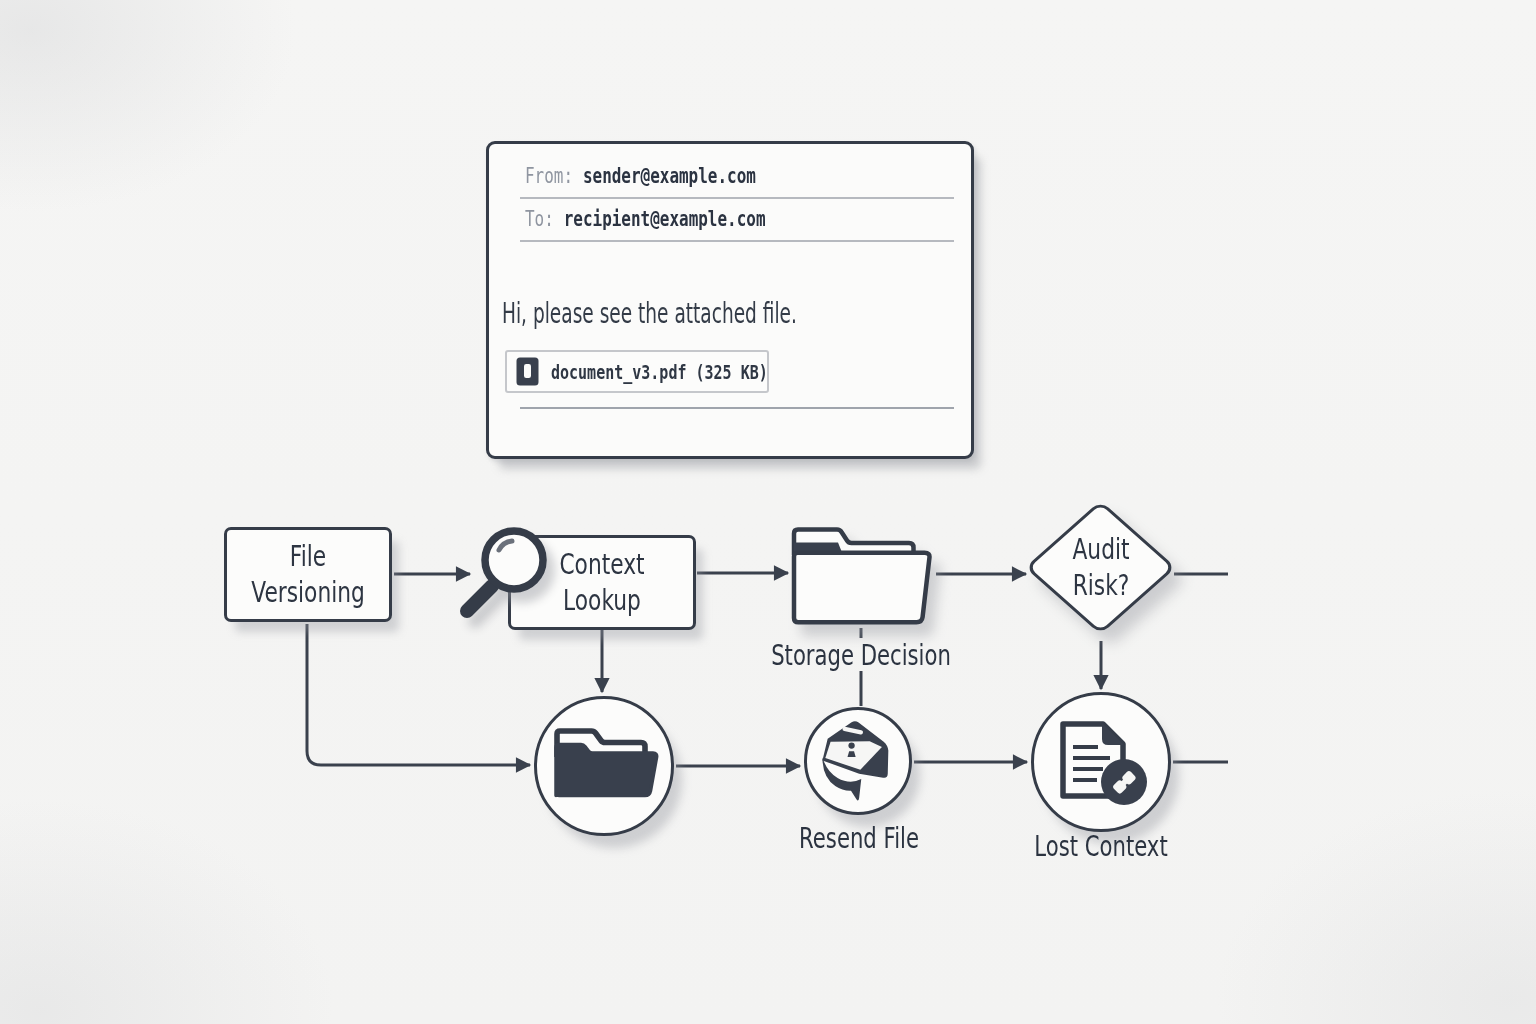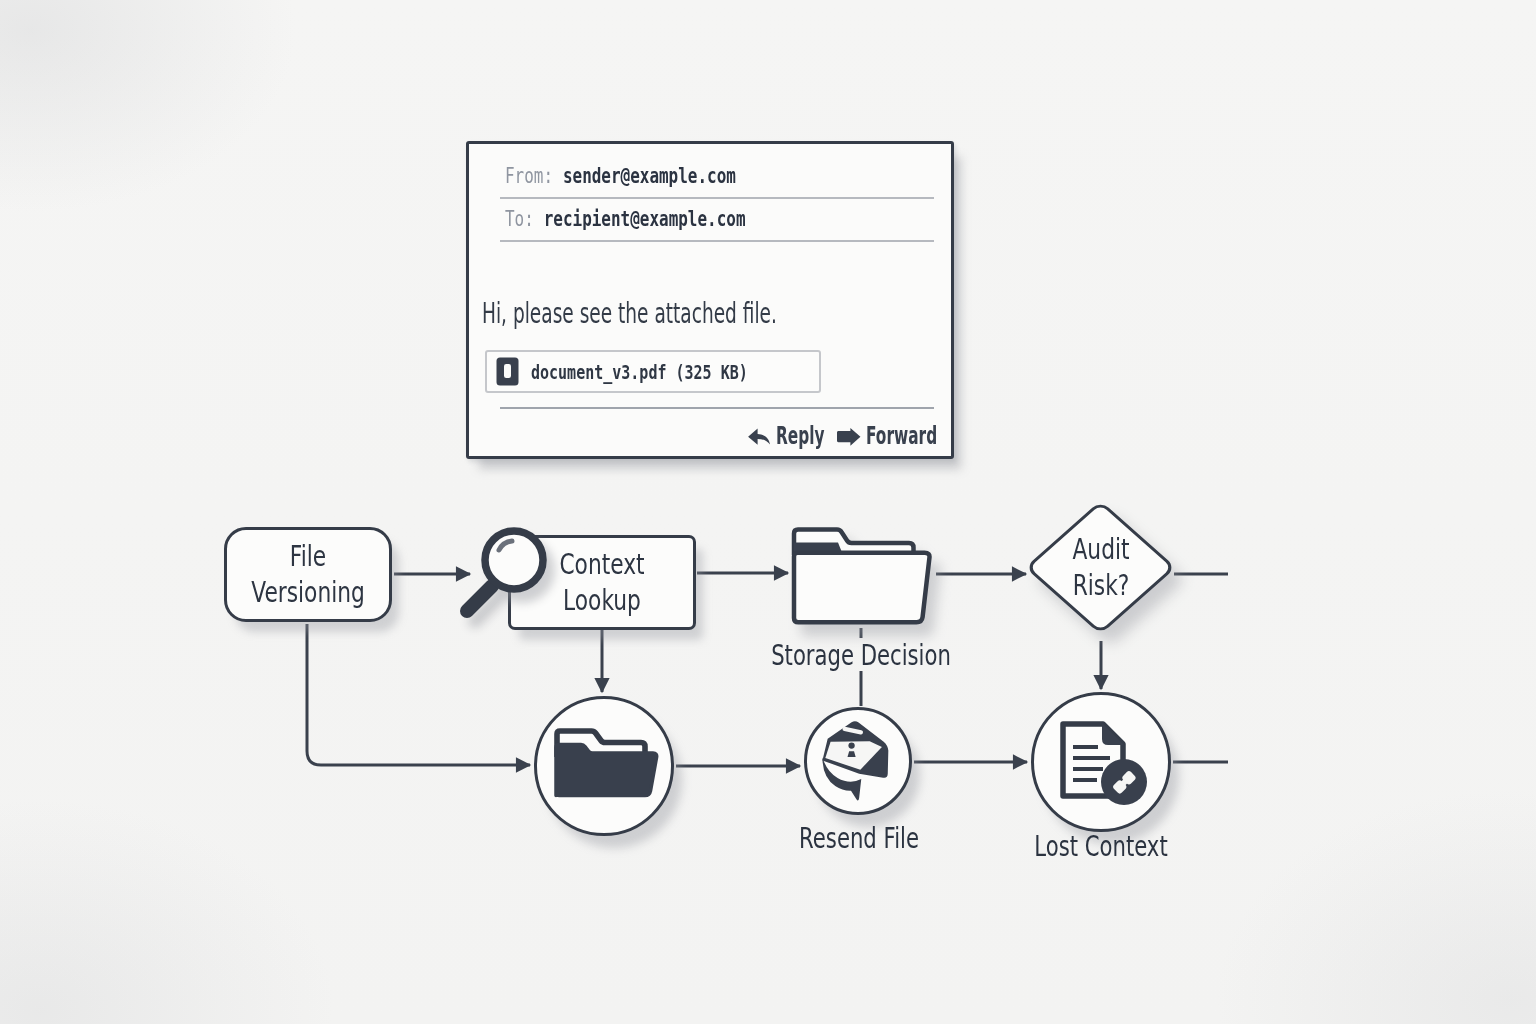--- a/index.html
+++ b/index.html
@@ -9,38 +9,38 @@
     background-image:
       radial-gradient(380px 260px at 30px 30px, rgba(205,206,208,0.35), rgba(205,206,208,0) 70%),
       radial-gradient(420px 300px at 40px 1010px, rgba(208,209,211,0.30), rgba(208,209,211,0) 70%),
       radial-gradient(420px 300px at 1510px 1000px, rgba(208,209,211,0.28), rgba(208,209,211,0) 70%),
       linear-gradient(180deg, #f5f5f4 0%, #f3f3f2 100%);
     font-family:"DejaVu Sans", sans-serif;
   }
 
   
   .email-card {
-    position:absolute; left:466px; top:141px; width:488px; height:318px;
-    background:#fbfbfa; border:3px solid #353c48; border-radius:3px;
+    position:absolute; left:486px; top:141px; width:488px; height:318px;
+    background:#fbfbfa; border:3px solid #353c48; border-radius:9px;
     box-shadow:10px 13px 9px -3px rgba(148,151,158,0.42), 2px 3px 4px rgba(148,151,158,0.25);
     box-sizing:border-box;
   }
   .email-inner { position:absolute; left:31px; right:17px; top:0; bottom:0; }
   .hdr-row { position:relative; border-bottom:2px solid #b6b9bf; }
   .hdr-row .rowline { position:absolute; left:5px; bottom:9px; white-space:nowrap;
     font-family:"DejaVu Sans Mono", monospace; font-size:21px;
     transform:scaleX(0.76); transform-origin:0 50%; }
   .row-from { height:53px; }
   .row-to   { height:41px; }
   .row-subject { height:40px; }
   .hdr-label { color:#8f95a0; }
   .hdr-value { color:#2b3341; font-weight:bold; margin-left:13px; }
   .email-body-line { position:absolute; left:-18px; top:152px; white-space:nowrap;
     color:#333b47; font-size:29px; transform:scaleX(0.64); transform-origin:0 50%; }
-  .attach-chip { position:absolute; left:-15px; top:206px; width:336px; height:43px;
+  .attach-chip { position:absolute; left:-15px; top:206px; width:264px; height:43px;
     background:#fcfcfb; border:2px solid #c5c7cb; border-radius:3px; box-sizing:border-box;
     display:flex; align-items:center; }
   .attach-icon { width:23px; height:29px; margin-left:9px; flex:0 0 auto; }
   .attach-text { white-space:nowrap; margin-left:12px;
     font-family:"DejaVu Sans Mono", monospace; font-weight:bold; font-size:20px; color:#2f3744;
     transform:scaleX(0.75); transform-origin:0 50%; }
   .email-footer-sep { position:absolute; left:0; right:0; top:263px; height:2px; background:#9fa4ac; }
   .email-footer { position:absolute; left:0; right:0; top:272px; height:40px; }
   .action-btn { position:absolute; top:0; height:40px; display:flex; align-items:center; cursor:default; }
   .btn-reply { left:247px; }
@@ -50,21 +50,21 @@
     transform:scaleX(0.64); transform-origin:0 50%; display:inline-block; white-space:nowrap; }
 
   
   .fc-lines { position:absolute; left:0; top:0; width:1536px; height:1024px; }
 
   .fc-box { position:absolute; background:#fcfcfb; border:3px solid #353c48; border-radius:7px;
     box-sizing:border-box; display:flex; align-items:center; justify-content:center;
     box-shadow:9px 12px 8px -2px rgba(150,153,160,0.38); }
   .fc-box-label { font-size:29px; color:#2d3542; text-align:center; line-height:1.22;
     transform:scaleX(0.75); transform-origin:50% 50%; width:132%; }
-  .box-file-versioning { left:224px; top:527px; width:168px; height:95px;border-radius:22px; }
+  .box-file-versioning { left:224px; top:527px; width:168px; height:95px; }
   .box-context-lookup  { left:508px; top:527px; width:188px; height:95px;margin-top:8px; }
 
   .magnifier { position:absolute; left:450px; top:520px; width:110px; height:105px;
     filter:drop-shadow(8px 10px 5px rgba(150,153,160,0.45)); }
 
   .diamond-wrap { position:absolute; left:1029px; top:496px; width:144px; height:144px;
     filter:drop-shadow(10px 12px 7px rgba(150,153,160,0.42)); }
   .diamond { position:absolute; left:21px; top:21px; width:101px; height:101px;
     background:#fcfcfb; border:3px solid #353c48; border-radius:11px; box-sizing:border-box;
     transform:scale(1.06,0.94) rotate(45deg); }
@@ -116,34 +116,20 @@
 
       <div class="attach-chip">
         <svg class="attach-icon" viewBox="0 0 23 29">
           <rect x="0.5" y="0.5" width="22" height="28" rx="3.5" fill="#39404d"></rect>
           <rect x="8" y="7" width="7" height="14" rx="2.2" fill="#fbfbfa"></rect>
         </svg>
         <span class="attach-text">document_v3.pdf (325 KB)</span>
       </div>
 
       <div class="email-footer-sep"></div>
-      <div class="email-footer">
-        <div class="action-btn btn-reply">
-          <svg class="action-icon" viewBox="0 0 26 22">
-            <path d="M11.5 8.2 V2.2 L1.2 11.2 L11.5 20 V13.6 C17.5 13.6 21.8 15.6 25 19.8 C23.8 12.9 19.6 8.6 11.5 8.2 Z" fill="#39414e"></path>
-          </svg>
-          <span class="action-label">Reply</span>
-        </div>
-        <div class="action-btn btn-forward">
-          <svg class="action-icon" viewBox="0 0 26 22">
-            <path d="M14.5 4.2 V0.8 L25.4 10.8 L14.5 21 V17 H1.5 C0.6 17 0 16.4 0 15.5 V6 C0 5 0.6 4.2 1.6 4.2 Z" fill="#39414e" transform="scale(1,0.95) translate(0,1)"></path>
-          </svg>
-          <span class="action-label">Forward</span>
-        </div>
-      </div>
     </div>
   </div>
 
   <svg class="fc-lines" viewBox="0 0 1536 1024">
     <defs>
       <marker id="arr" viewBox="0 0 10 10" refX="9.2" refY="5" markerWidth="6.2" markerHeight="5.1" orient="auto-start-reverse">
         <path d="M0,0 L10,5 L0,10 Z" fill="#3a414d"></path>
       </marker>
     </defs>
     <g stroke="#3a414d" stroke-width="3" fill="none">

